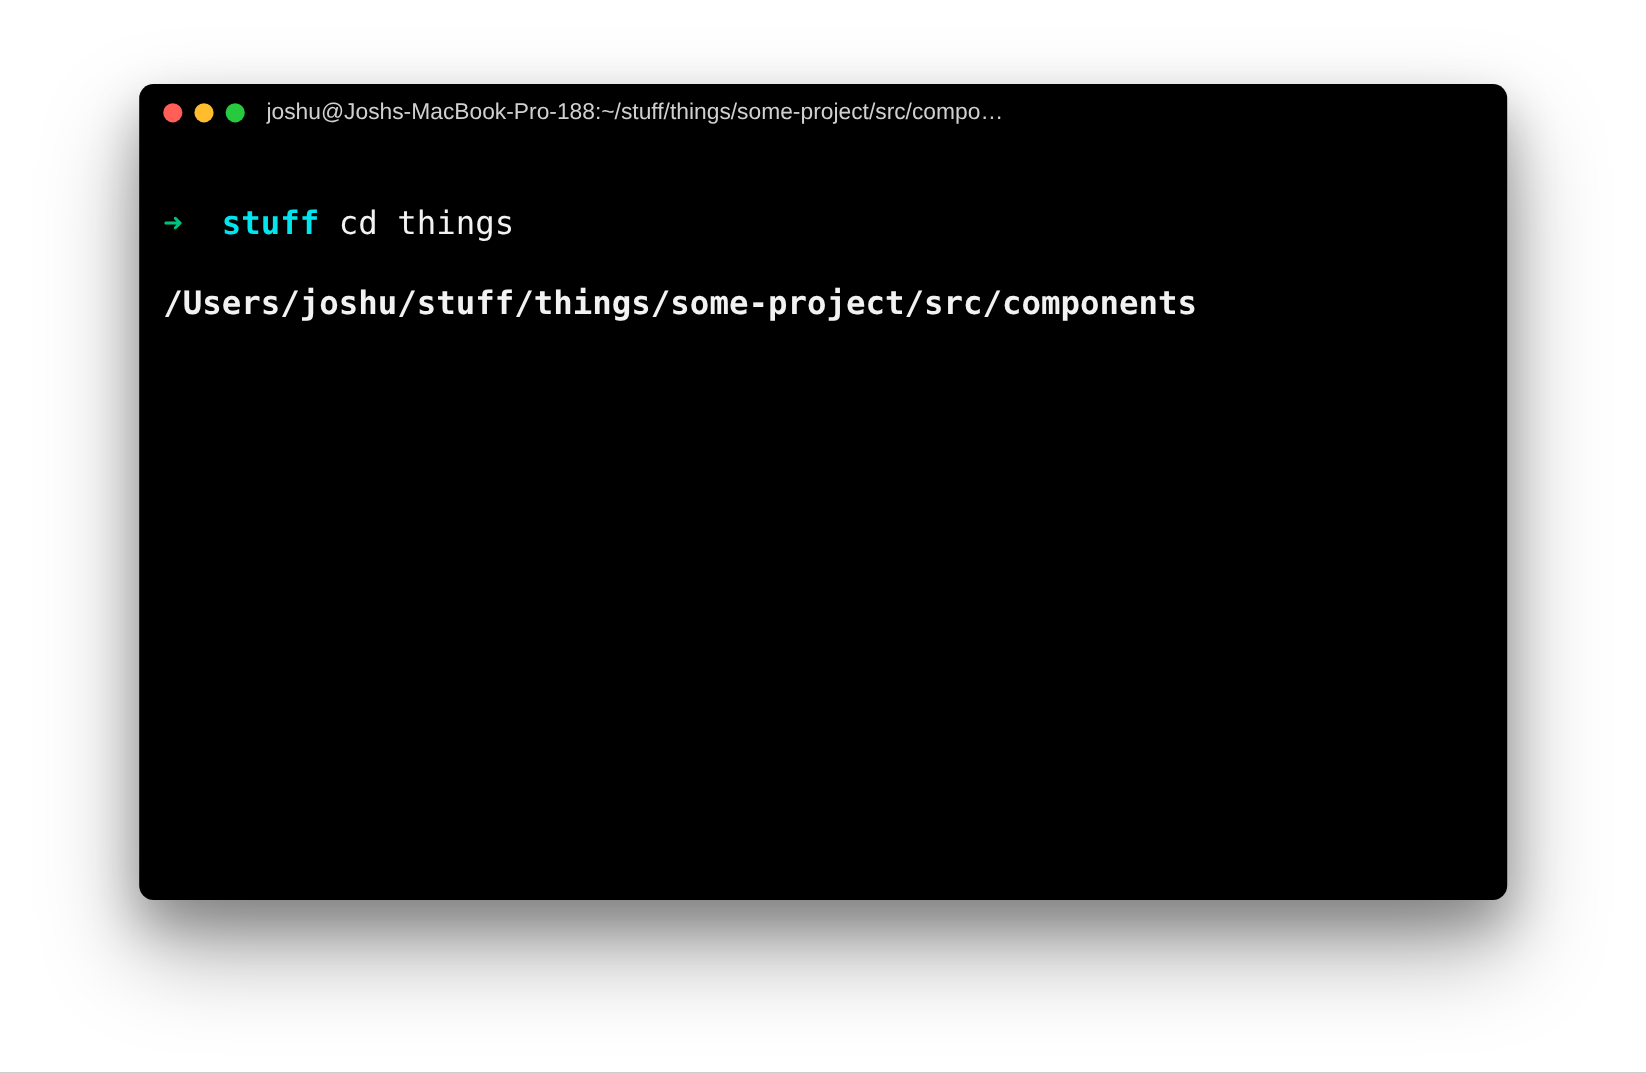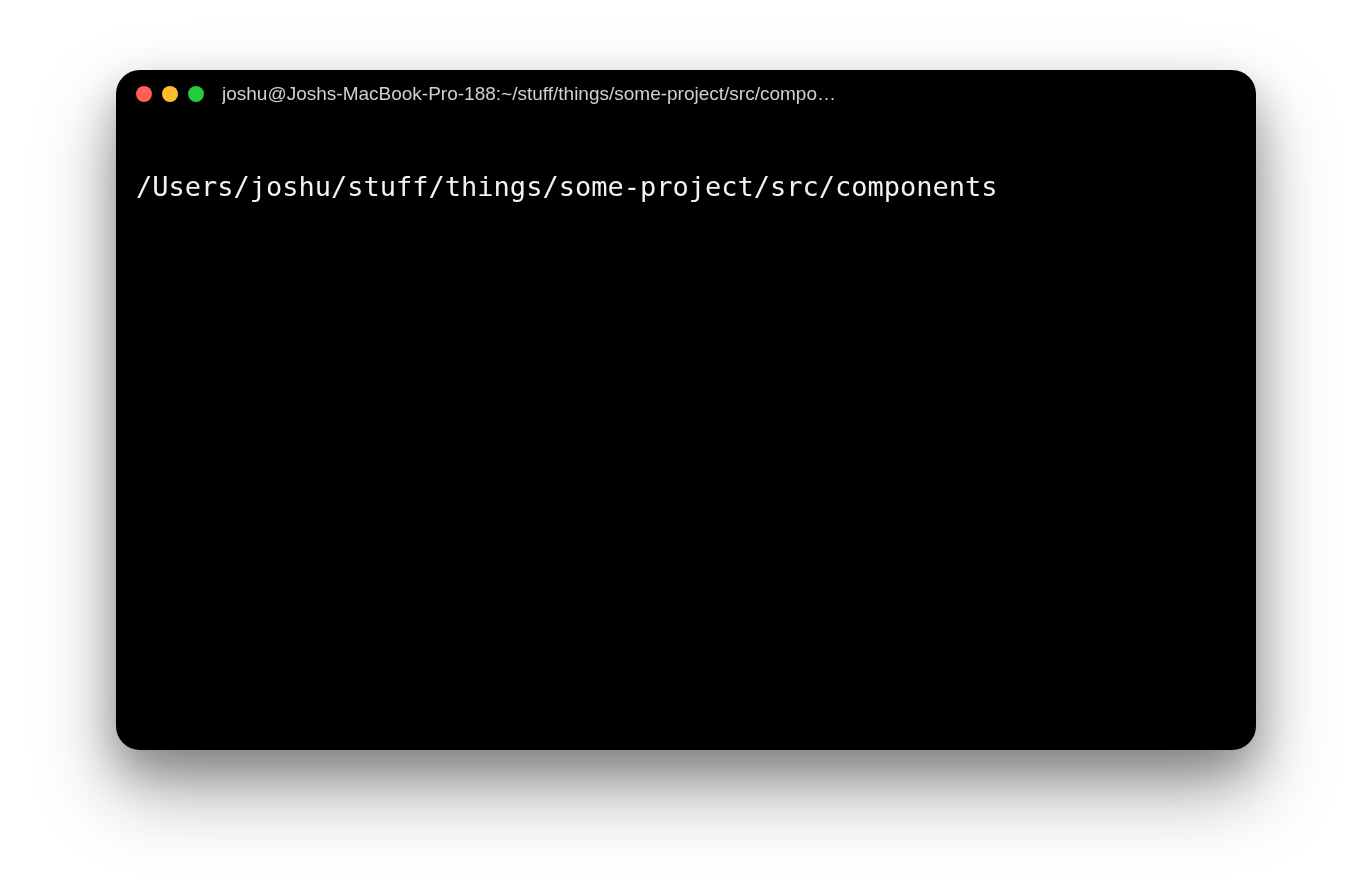--- a/index.html
+++ b/index.html
@@ -16,21 +16,21 @@
       align-items: flex-start;
       justify-content: center;
       padding-top: 70px;
       font-family: ui-monospace, "SF Mono", Menlo, Monaco, Consolas, monospace;
     }
 
     .terminal-window {
       width: 1140px;
       height: 680px;
       background: #000000;
-      border-radius: 24px;
+      border-radius: 12px;
       box-shadow: 0 40px 80px rgba(0,0,0,0.35), 0 20px 40px rgba(0,0,0,0.25);
       overflow: hidden;
       display: flex;
       flex-direction: column;
     }
 
     .title-bar {
       height: 48px;
       display: flex;
       align-items: center;
@@ -88,20 +88,21 @@
       color: #00e5ee;
       font-weight: bold;
     }
 
     .cmd {
       color: #f2f2f2;
     }
 
     .output {
       color: #f2f2f2;
+      font-weight: bold;
     }
 
     .cursor {
       display: inline-block;
       width: 14px;
       height: 28px;
       background: #e60cc2;
       vertical-align: text-bottom;
       margin-bottom: 2px;
     }
@@ -114,16 +115,17 @@
   <div class="title-bar">
     <div class="traffic-lights">
       <div class="traffic-light tl-close"></div>
       <div class="traffic-light tl-min"></div>
       <div class="traffic-light tl-max"></div>
     </div>
     <div class="window-title">joshu@Joshs-MacBook-Pro-188:~/stuff/things/some-project/src/compo…</div>
   </div>
 
   <div class="terminal-body">
+<span class="line"><span class="arrow">➜</span>  <span class="dir">stuff</span> <span class="cmd">cd things</span></span>
 <span class="line output">/Users/joshu/stuff/things/some-project/src/components</span>
   </div>
 
 </div>
 
 </body></html>

